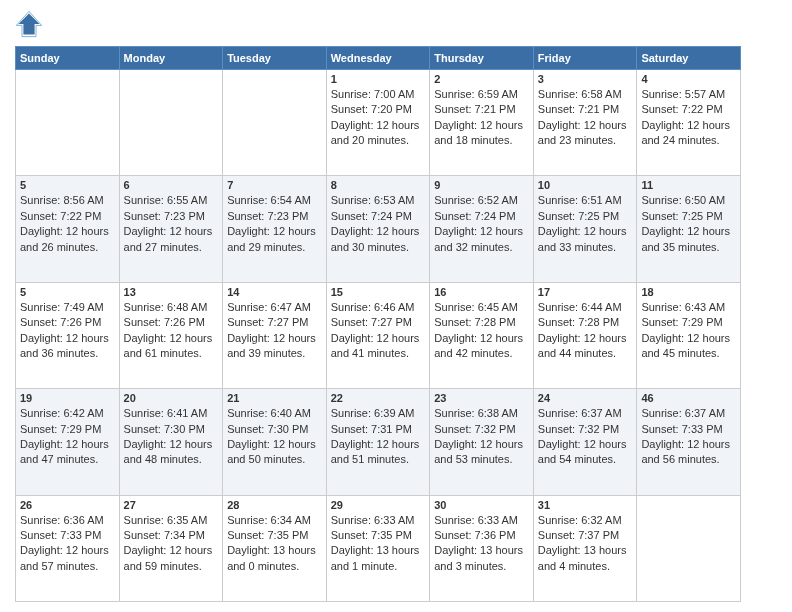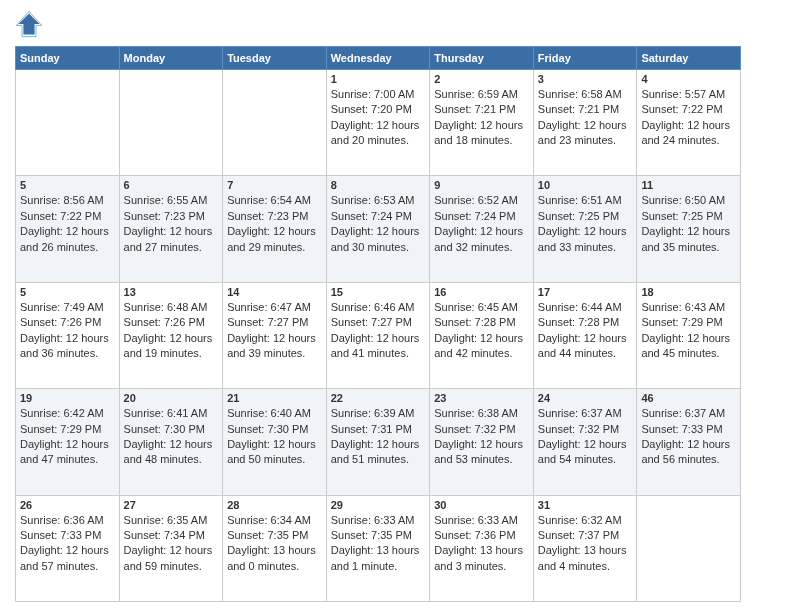--- a/index.html
+++ b/index.html
@@ -231,21 +231,21 @@
             <span>Sunrise: 7:49 AM</span><br>
             <span>Sunset: 7:26 PM</span><br>
             <span>Daylight: 12 hours and 36 minutes.</span>
           </div>
         </td>
           <td>
           <span class="day-num">13</span>
           <div class="day-info">
             <span>Sunrise: 6:48 AM</span><br>
             <span>Sunset: 7:26 PM</span><br>
-            <span>Daylight: 12 hours and 19 minutes.</span>
+            <span>Daylight: 12 hours and 61 minutes.</span>
           </div>
         </td>
           <td>
           <span class="day-num">14</span>
           <div class="day-info">
             <span>Sunrise: 6:47 AM</span><br>
             <span>Sunset: 7:27 PM</span><br>
             <span>Daylight: 12 hours and 39 minutes.</span>
           </div>
         </td>

